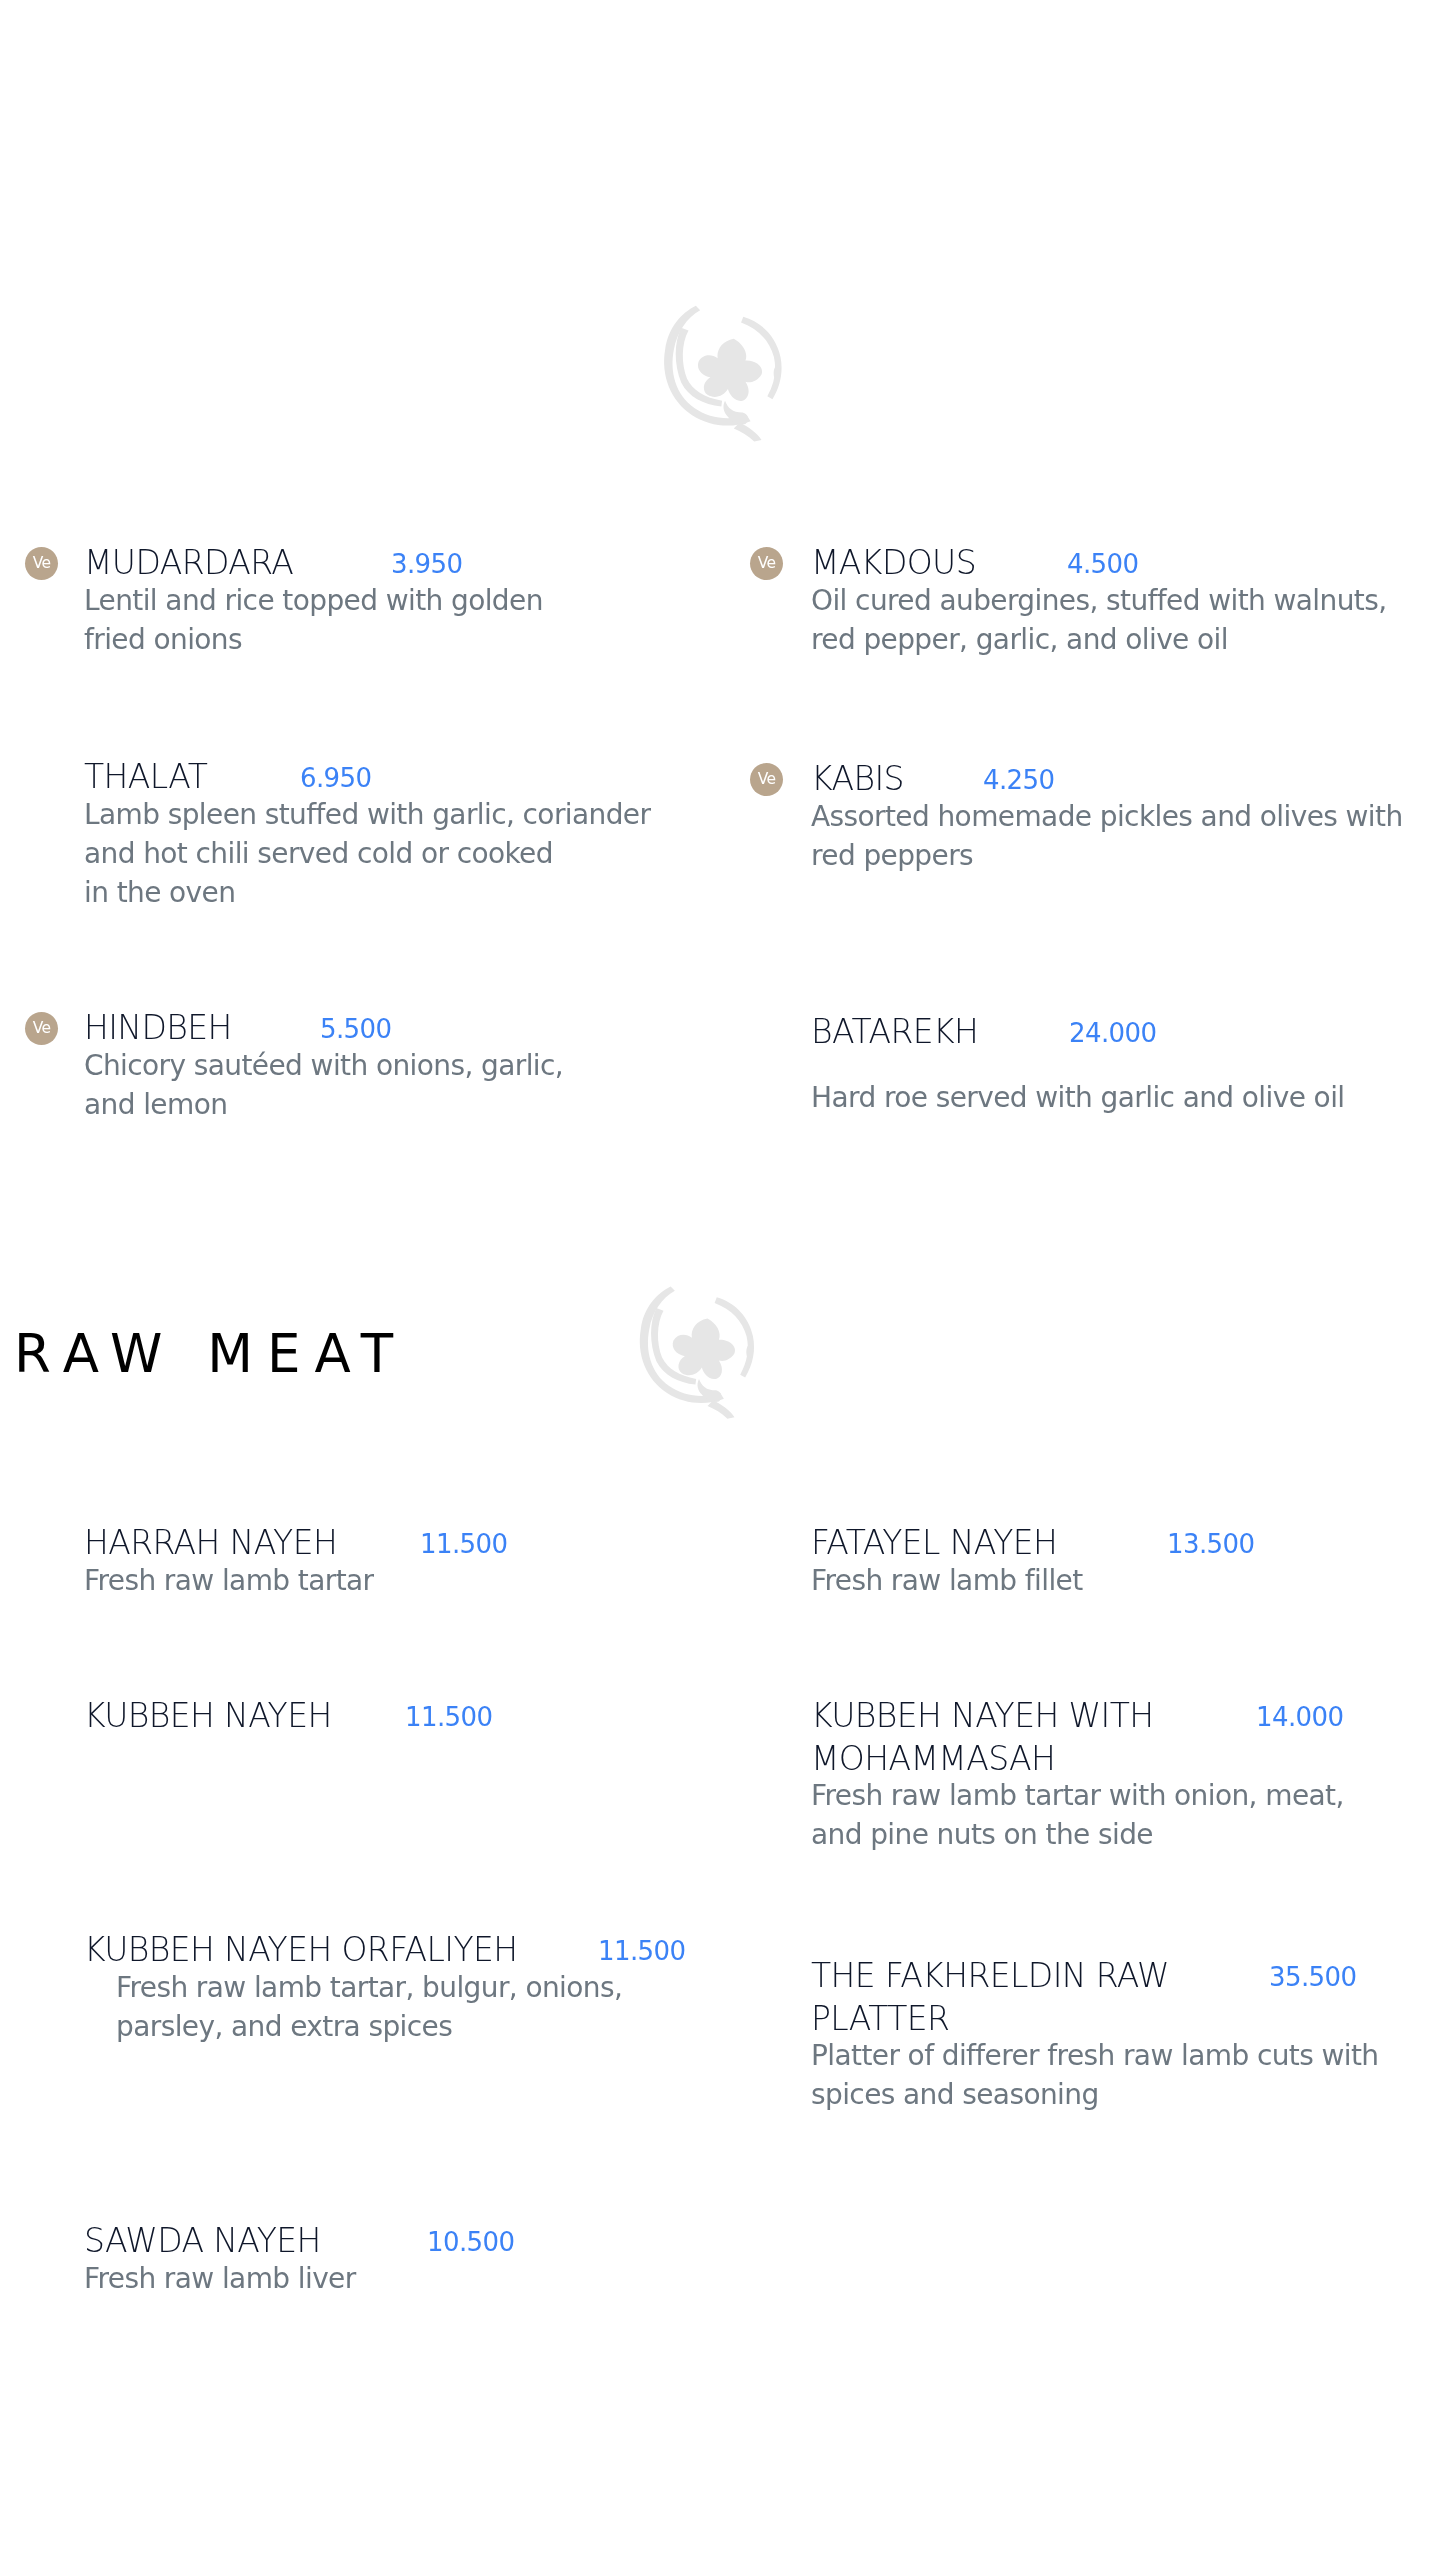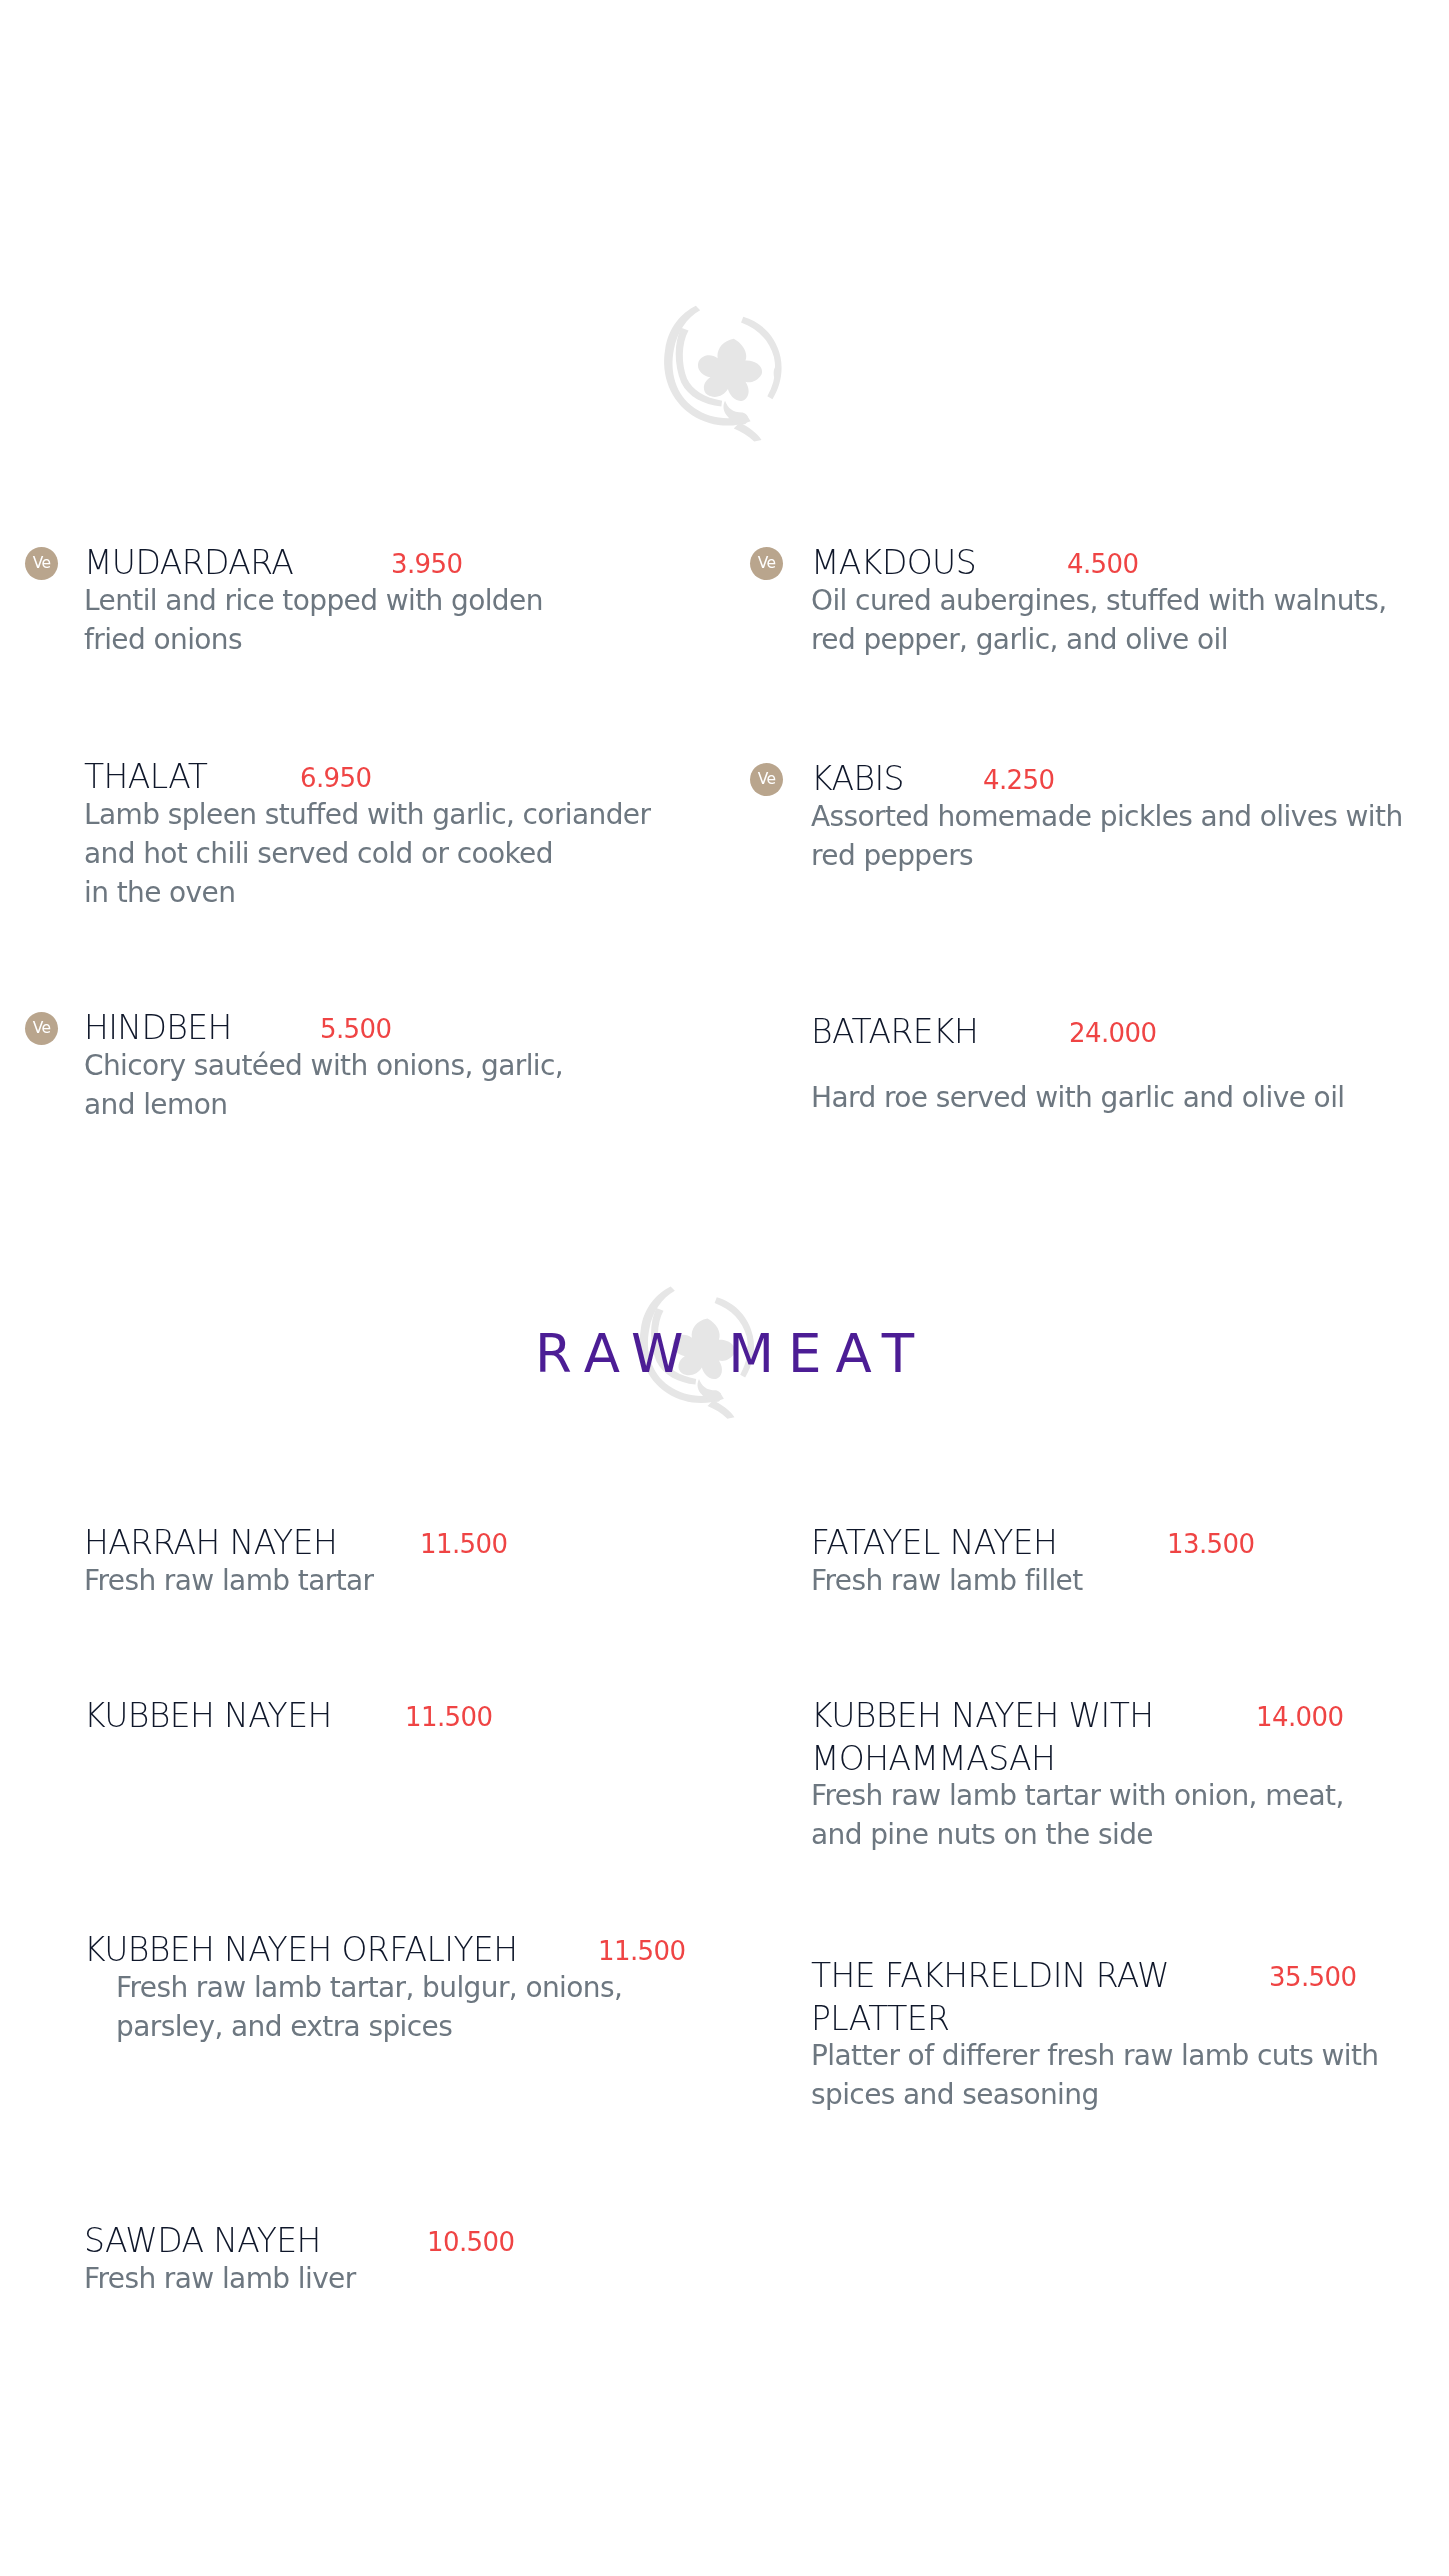--- a/index.html
+++ b/index.html
@@ -4,32 +4,32 @@
 <style>
   html, body { margin: 0; padding: 0; background: #ffffff; }
   body { width: 1449px; height: 2576px; position: relative; overflow: hidden;
          font-family: "DejaVu Sans", sans-serif; }
   .logo { position: absolute; }
   .logo svg { width: 100%; height: 100%; display: block; }
   .item { position: absolute; }
   .item .name { position: absolute; left: 0; top: 0; color: #0f172a;
                 font-family: "DejaVu Sans", sans-serif; font-size: 33px; font-weight: 300;
                 letter-spacing: -0.6px; line-height: 43px; white-space: nowrap; }
-  .item .price { position: absolute; top: 3.9px; color: #ef4444;
+  .item .price { position: absolute; top: 3.9px; color: #3b82f6;
                  font-family: "DejaVu Sans", sans-serif; font-size: 26px; line-height: 39px;
                  letter-spacing: -0.6px; white-space: nowrap; }
   .item .desc { position: absolute; left: 0; color: #6d7780;
                 font-family: "DejaVu Sans", sans-serif; font-size: 28px; line-height: 39px;
                 letter-spacing: -0.6px; }
   .item .desc span { display: block; white-space: nowrap; }
   .badge { position: absolute; width: 33px; height: 33px; border-radius: 50%;
            background: #b9a58d; color: #ffffff; font-family: "DejaVu Sans", sans-serif;
            font-size: 15.5px; line-height: 33px; text-align: center; letter-spacing: -0.6px; }
-  .section-title { position: absolute; left: 0; width: 1449px; top: 1325px; text-align: center;
-                   color: #4c1d95; font-family: "DejaVu Sans", sans-serif; font-size: 53px;
+  .section-title { position: absolute; left: 0; width: 1449px; top: 1325px; text-align: left;
+                   color: #000000; font-family: "DejaVu Sans", sans-serif; font-size: 53px;
                    letter-spacing: 14px; line-height: 58px; z-index: 2; padding-left: 14px; box-sizing: border-box; }
 </style>
 </head>
 <body>
 
 <div class="logo" style="left:652px; top:298px; width:146px; height:147px;">
   <svg viewBox="0 0 200 200" aria-hidden="true">
     <g fill="#e6e6e6">
       <path d="M60 10 C40 20 22 40 18 70 C12 105 25 140 55 160 C80 176 110 178 135 168 L130 160 C105 168 78 164 58 150 C32 132 24 100 30 70 C34 46 48 26 66 16 Z"></path>
       <path d="M40 40 C30 60 30 90 40 115 C50 135 70 145 95 148 L96 140 C72 136 56 126 48 110 C40 90 40 62 50 44 Z"></path>

